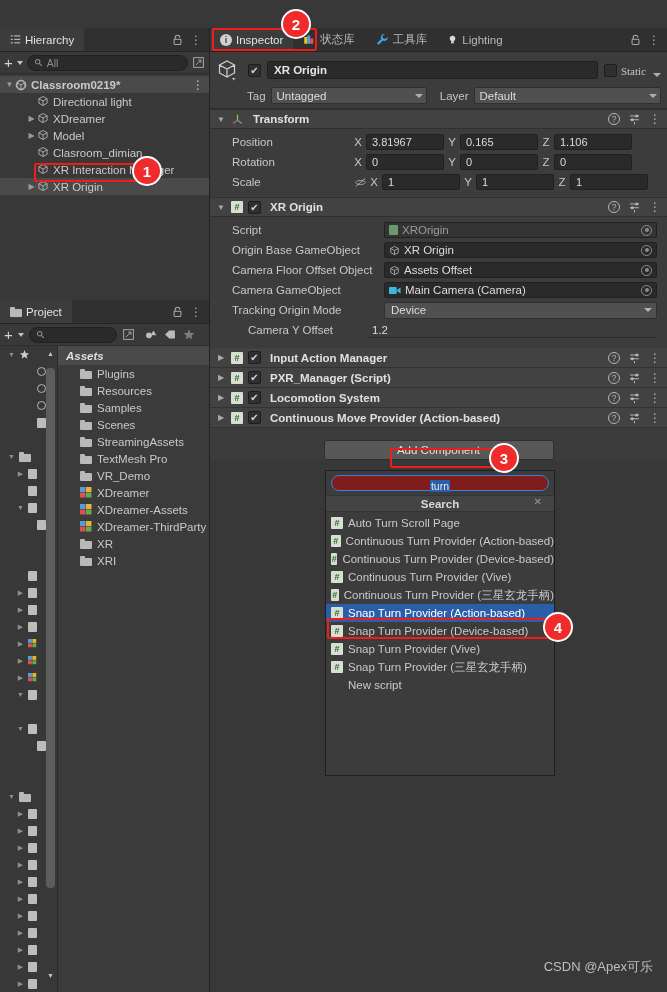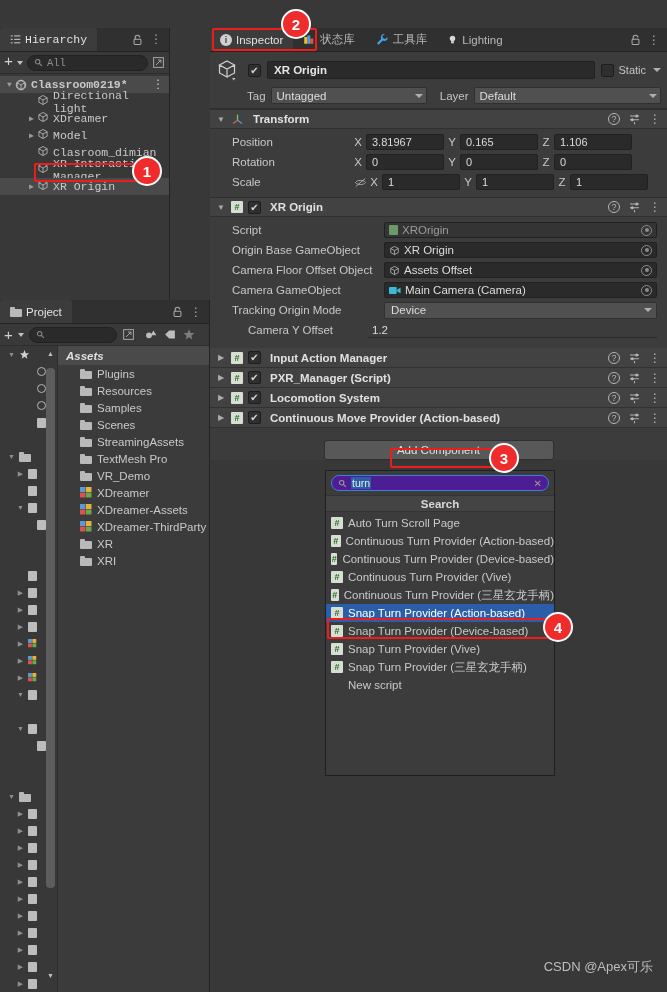--- a/index.html
+++ b/index.html
@@ -41,22 +41,22 @@
   }
   .tab {
     display: flex; align-items: center; gap: 4px; padding: 0 10px;
     font-size: 11.5px; color: #b8b8b8; position: relative;
   }
   .tab.active { background: #3c3c3c; color: #e3e3e3; border-top-left-radius:3px; border-top-right-radius:3px;}
   .tabbar-right { margin-left: auto; display: flex; align-items: center; gap: 7px; padding-right: 7px; color:#a8a8a8;}
 
   
   #hierarchy {
-    position: absolute; left: 0; top: 28px; width: 170px; height: 272px;
-    background: #383838; border-right: 1px solid #232323; font-family: Liberation Mono, monospace;
+    position: absolute; left: 0; top: 28px; width: 210px; height: 272px;
+    background: #383838; border-right: 1px solid #232323;
   }
   .h-toolbar { height: 22px; background: #393939; display: flex; align-items: center;
                padding: 0 4px; gap: 4px; border-bottom: 1px solid #2d2d2d;}
   .plus { color:#d2d2d2; font-size:15px; line-height:12px; }
   .mini-caret { width:0;height:0;border-left:3.5px solid transparent;border-right:3.5px solid transparent;
                 border-top:4px solid #c0c0c0; }
   .searchfield {
     flex: 1; height: 16px; background: #2a2a2a; border: 1px solid #212121;
     border-radius: 8px; display: flex; align-items: center; padding: 0 6px; gap: 4px;
     color: #8d8d8d; font-size: 10.5px;
@@ -96,21 +96,21 @@
     background: #383838;
   }
   .ins-body { background: #3c3c3c; }
   .go-header { background: #3c3c3c; padding: 6px 6px 4px 6px; border-bottom:1px solid #2d2d2d;}
   .go-row1 { display: flex; align-items: center; gap: 6px; }
   .go-cube { width: 26px; height: 24px; position:relative; }
   .chk { width:13px;height:13px;background:#2f2f2f;border:1px solid #1d1d1d;border-radius:2px;
          display:flex;align-items:center;justify-content:center;color:#d4d4d4;font-size:10px;}
   .namefield { flex:1; height:18px; background:#2a2a2a; border:1px solid #212121; border-radius:2px;
                display:flex; align-items:center; padding:0 6px; font-weight:bold; color:#e4e4e4; font-size:11.5px;}
-  .static-wrap { display:flex; align-items:center; gap:4px; color:#c4c4c4;}
+  .static-wrap { display:flex; align-items:flex-end; gap:4px; color:#c4c4c4;font-family:Liberation Serif, serif;}
   .go-row2 { display:flex; align-items:center; gap:5px; margin-top:5px; padding-left:31px;}
   .lbl { color:#c4c4c4; font-size:11.5px;}
   .dropfield { height:17px; background:#505050; border:1px solid #303030; border-radius:2px;
                display:flex; align-items:center; justify-content:space-between; padding:0 3px 0 5px;
                color:#dcdcdc; font-size:11.5px;}
 
   .comp-hdr { height:20px; background:#424242; display:flex; align-items:center; gap:5px;
               padding:0 6px; border-top:1px solid #303030; border-bottom:1px solid #303030;}
   .comp-title { font-weight:bold; color:#e0e0e0; font-size:11.5px; margin-left:4px;}
   .comp-right { margin-left:auto; display:flex; align-items:center; gap:8px; color:#b5b5b5;}
@@ -140,22 +140,22 @@
                    padding:0 6px; border-bottom:1px solid #323232;}
   .smalltri { width:10px; text-align:center; color:#aaa; font-size:8px;}
 
   
   .addcomp-area { background:#3c3c3c; padding:12px 0 0 0; display:flex; justify-content:center;}
   .addcomp-btn { width:230px; height:20px; background:#585858; border:1px solid #303030; border-radius:3px;
                  display:flex; align-items:center; justify-content:center; color:#e0e0e0; font-size:11.5px;}
   
   .dropdown { position:absolute; left:325px; top:470px; width:230px; height:306px;
               background:#3c3c3c; border:1px solid #1f1f1f; }
-  .dd-search { margin:4px 5px 0 5px; height:16px; background:#4c1d95; border:1px solid #3d7ddb;
-               border-radius:8px; display:flex; align-items:center; padding:0 6px; gap:4px;}
+  .dd-search { margin:4px 5px 0 5px; height:16px; background:#7f1d1d; border:1px solid #3d7ddb;
+               border-radius:8px; display:flex; align-items:center; padding:0 6px; gap:4px;flex-direction:column;}
   .dd-search .val { background:#2b5ea8; color:#e8e8e8; font-size:10.5px; padding:0 1px;}
   .dd-search .x { margin-left:auto; color:#9a9a9a; font-size:10px;}
   .dd-hdr { height:17px; margin-top:4px; background:#444444; border-top:1px solid #333; border-bottom:1px solid #333;
             display:flex; align-items:center; justify-content:center; font-weight:bold;
             font-size:11.5px; color:#d8d8d8;}
   .dd-list { padding-top:2px; }
   .dd-item { height:18px; display:flex; align-items:center; gap:5px; padding-left:5px;
              font-size:11.5px; color:#c9c9c9; white-space:nowrap; overflow:hidden;}
   .dd-item.sel { background:#2b5ea8; color:#ffffff;}
   .dd-item.plain { padding-left:22px; }

